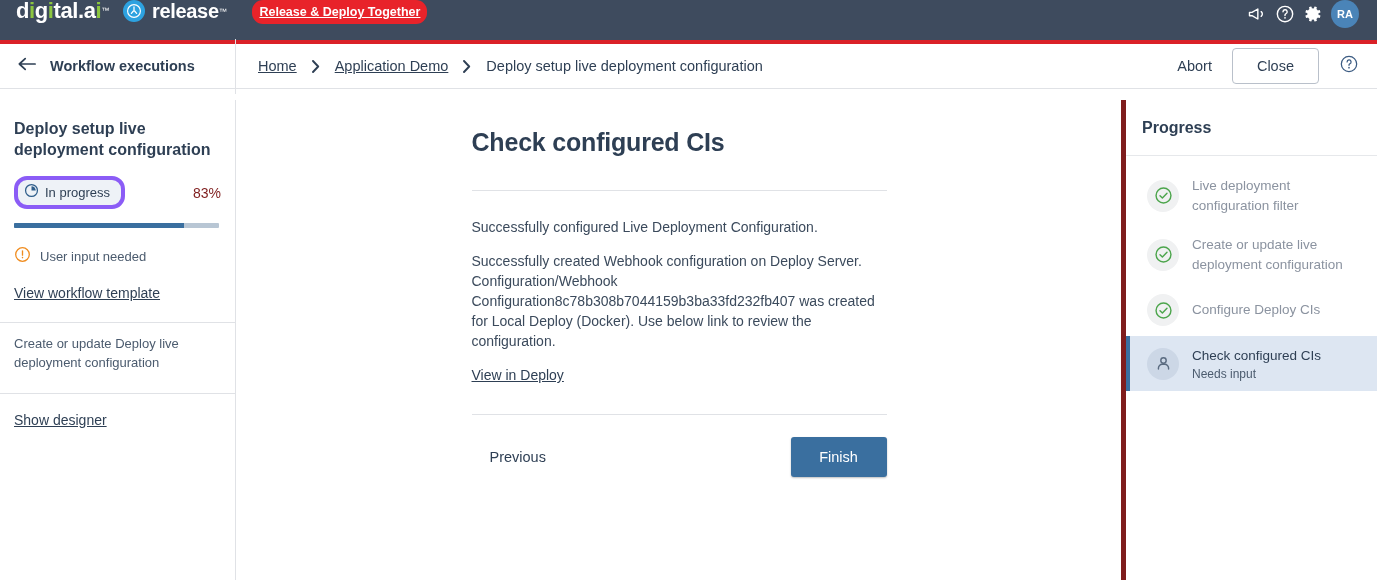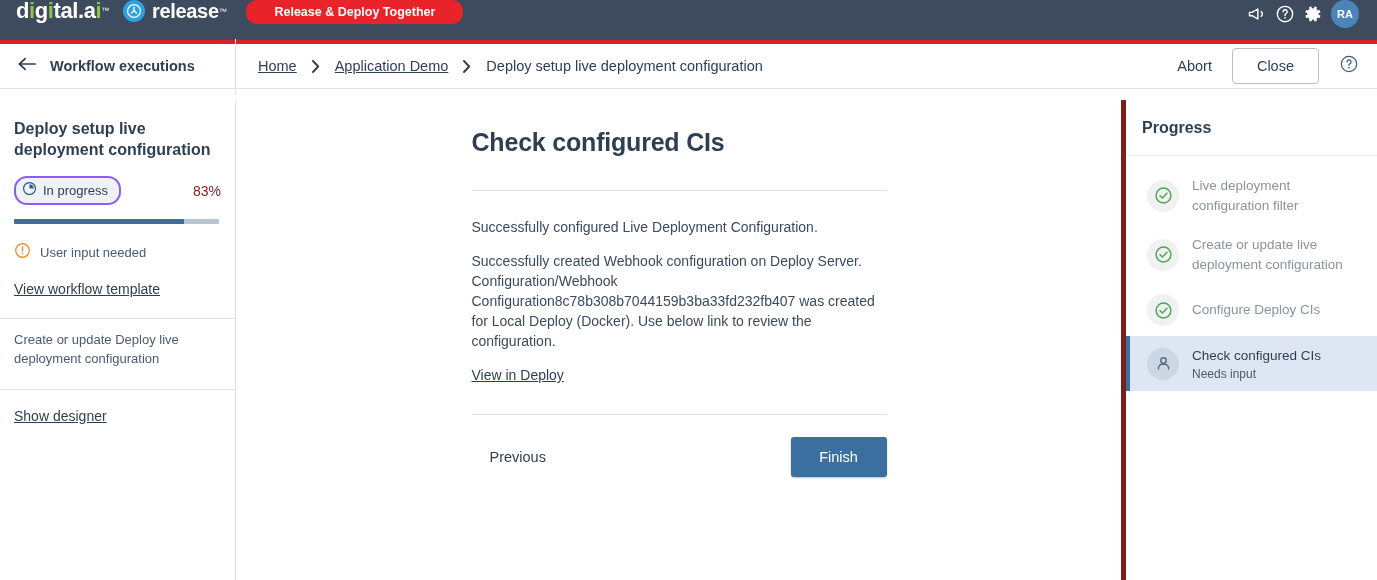--- a/index.html
+++ b/index.html
@@ -32,25 +32,26 @@
   .release-mark {
     width: 22px; height: 22px; border-radius: 50%;
     background: #2da2e0; display: flex; align-items: center; justify-content: center;
     margin-right: 7px;
   }
   .brand-release {
     color: #ffffff; font-size: 20px; font-weight: bold; letter-spacing: -0.3px;
     display: flex; align-items: center;
   }
   .release-pill {
-    margin-left: 20px;
+    margin-left: 26px;
     background: #e8232a; color: #fff;
     font-size: 12.5px; font-weight: bold;
-    padding: 5px 28px; border-radius: 11px;
+    padding: 5px 7px; border-radius: 11px;
     white-space: nowrap;
+    text-decoration: underline;
   }
   .topbar-right {
     margin-left: auto; margin-right: 18px;
     display: flex; align-items: center; gap: 8px;
   }
   .tb-icon { width: 20px; height: 20px; display: block; cursor: pointer; }
   .avatar {
     width: 28px; height: 28px; border-radius: 50%;
     background: #4a84b8; color: #fff;
     font-size: 11px; font-weight: bold;
@@ -100,21 +101,21 @@
     background: #fff; border-right: 1px solid #e0e2e6;
   }
   .sb-section { padding: 18px 14px 20px 14px; }
   .sb-title {
     font-size: 16px; font-weight: bold; color: #2e3f54;
     line-height: 1.32; margin-bottom: 16px;
   }
   .sb-statusrow { display: flex; align-items: center; justify-content: space-between; }
   .status-pill {
     display: inline-flex; align-items: center; gap: 6px;
-    border: 2px solid #8b5cf6; border-radius: 13px;
+    border: 4px solid #8b5cf6; border-radius: 13px;
     background: #eef2f7; padding: 3px 11px 3px 6px;
   }
   .status-pill-text { font-size: 13px; color: #2e3f54; }
   .pct { font-size: 14px; color: #7f1d1d; }
   .progressbar {
     margin-top: 14px; height: 5px; width: 205px;
     background: #b8c6d4; border-radius: 1px; overflow: hidden;
   }
   .progressbar > i { display: block; height: 100%; background: #3a6f9f; }
   .sb-note { display: flex; align-items: center; gap: 9px; margin-top: 18px; }

